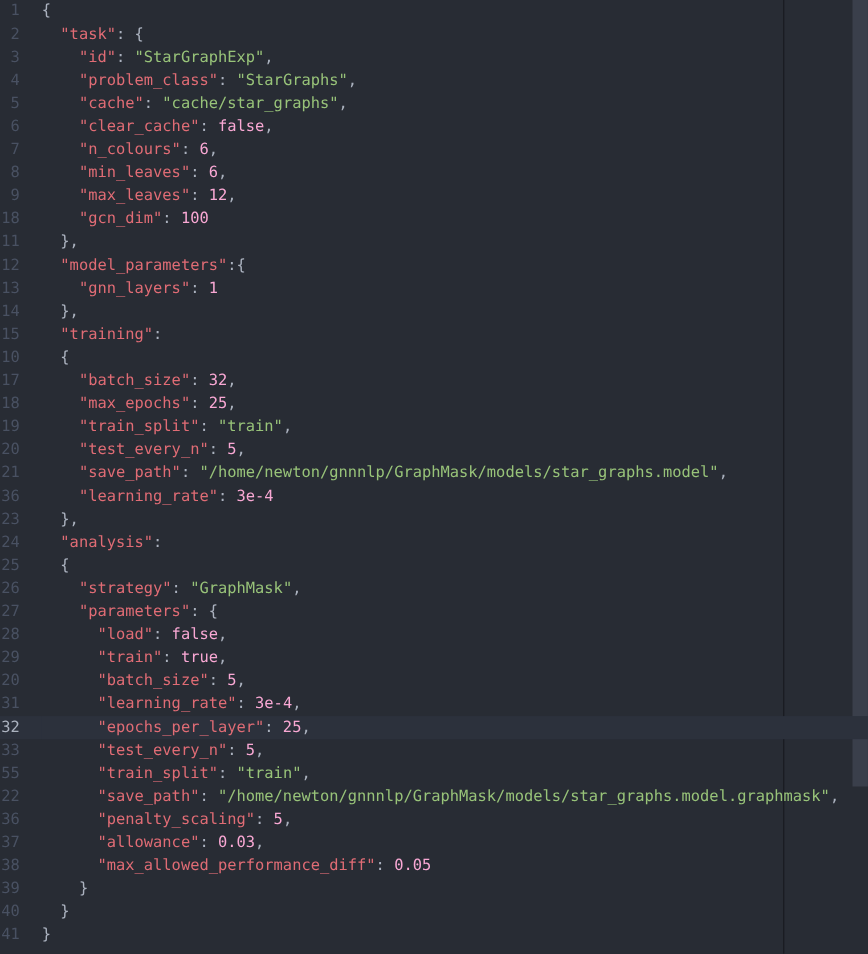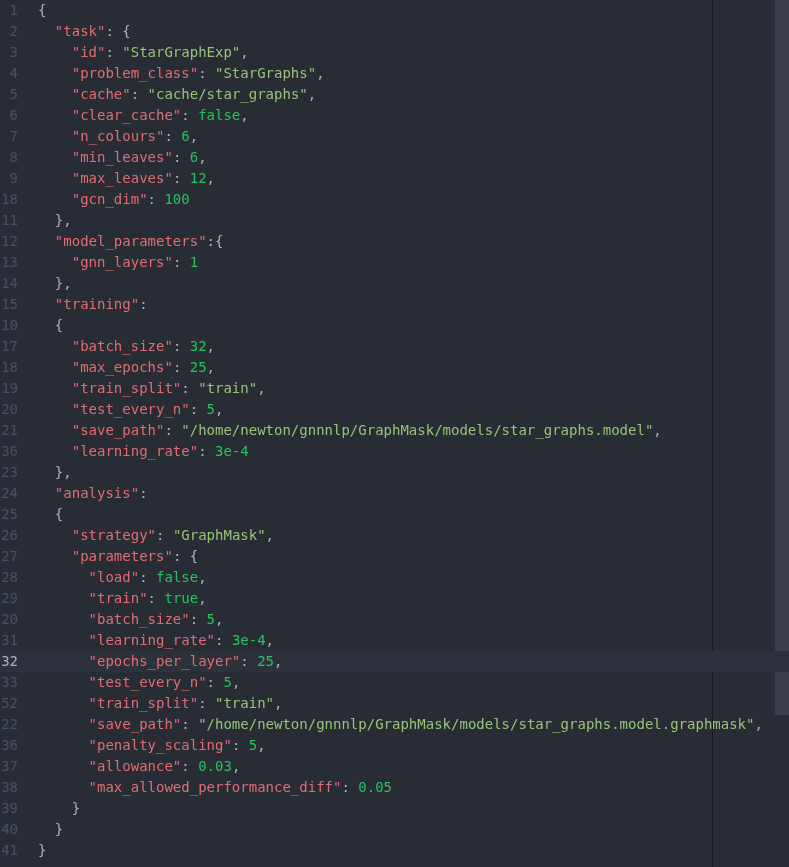--- a/index.html
+++ b/index.html
@@ -33,21 +33,21 @@
     padding-left: 16px;
     white-space: pre;
     position: relative;
   }
   .row { height: 21px; position: relative; }
   .row.hl {
     background: #2c313c;
   }
   .k { color: #e06c75; } 
   .s { color: #98c379; } 
-  .n { color: #22c55e; } 
+  .n { color: #f9a8d4; } 
   .p { color: #abb2bf; } 
   .scrollbar {
     position: absolute;
     right: 0;
     top: 0;
     width: 14px;
     height: 867px;
     background: #282c34;
   }
   .thumb-track {
@@ -111,21 +111,21 @@
       <div class="ln">24</div>
       <div class="ln">25</div>
       <div class="ln">26</div>
       <div class="ln">27</div>
       <div class="ln">28</div>
       <div class="ln">29</div>
       <div class="ln">20</div>
       <div class="ln">31</div>
       <div class="ln active">32</div>
       <div class="ln">33</div>
-      <div class="ln">52</div>
+      <div class="ln">55</div>
       <div class="ln">22</div>
       <div class="ln">36</div>
       <div class="ln">37</div>
       <div class="ln">38</div>
       <div class="ln">39</div>
       <div class="ln">40</div>
       <div class="ln">41</div>
     </div>
   <div class="code" id="code"><div class="row"><span class="p"></span><span class="p">{</span></div><div class="row"><span class="p">  </span><span class="k">"task"</span><span class="p">: {</span></div><div class="row"><span class="p">    </span><span class="k">"id"</span><span class="p">: </span><span class="s">"StarGraphExp"</span><span class="p">,</span></div><div class="row"><span class="p">    </span><span class="k">"problem_class"</span><span class="p">: </span><span class="s">"StarGraphs"</span><span class="p">,</span></div><div class="row"><span class="p">    </span><span class="k">"cache"</span><span class="p">: </span><span class="s">"cache/star_graphs"</span><span class="p">,</span></div><div class="row"><span class="p">    </span><span class="k">"clear_cache"</span><span class="p">: </span><span class="n">false</span><span class="p">,</span></div><div class="row"><span class="p">    </span><span class="k">"n_colours"</span><span class="p">: </span><span class="n">6</span><span class="p">,</span></div><div class="row"><span class="p">    </span><span class="k">"min_leaves"</span><span class="p">: </span><span class="n">6</span><span class="p">,</span></div><div class="row"><span class="p">    </span><span class="k">"max_leaves"</span><span class="p">: </span><span class="n">12</span><span class="p">,</span></div><div class="row"><span class="p">    </span><span class="k">"gcn_dim"</span><span class="p">: </span><span class="n">100</span></div><div class="row"><span class="p">  </span><span class="p">},</span></div><div class="row"><span class="p">  </span><span class="k">"model_parameters"</span><span class="p">:{</span></div><div class="row"><span class="p">    </span><span class="k">"gnn_layers"</span><span class="p">: </span><span class="n">1</span></div><div class="row"><span class="p">  </span><span class="p">},</span></div><div class="row"><span class="p">  </span><span class="k">"training"</span><span class="p">:</span></div><div class="row"><span class="p">  </span><span class="p">{</span></div><div class="row"><span class="p">    </span><span class="k">"batch_size"</span><span class="p">: </span><span class="n">32</span><span class="p">,</span></div><div class="row"><span class="p">    </span><span class="k">"max_epochs"</span><span class="p">: </span><span class="n">25</span><span class="p">,</span></div><div class="row"><span class="p">    </span><span class="k">"train_split"</span><span class="p">: </span><span class="s">"train"</span><span class="p">,</span></div><div class="row"><span class="p">    </span><span class="k">"test_every_n"</span><span class="p">: </span><span class="n">5</span><span class="p">,</span></div><div class="row"><span class="p">    </span><span class="k">"save_path"</span><span class="p">: </span><span class="s">"/home/newton/gnnnlp/GraphMask/models/star_graphs.model"</span><span class="p">,</span></div><div class="row"><span class="p">    </span><span class="k">"learning_rate"</span><span class="p">: </span><span class="n">3e-4</span></div><div class="row"><span class="p">  </span><span class="p">},</span></div><div class="row"><span class="p">  </span><span class="k">"analysis"</span><span class="p">:</span></div><div class="row"><span class="p">  </span><span class="p">{</span></div><div class="row"><span class="p">    </span><span class="k">"strategy"</span><span class="p">: </span><span class="s">"GraphMask"</span><span class="p">,</span></div><div class="row"><span class="p">    </span><span class="k">"parameters"</span><span class="p">: {</span></div><div class="row"><span class="p">      </span><span class="k">"load"</span><span class="p">: </span><span class="n">false</span><span class="p">,</span></div><div class="row"><span class="p">      </span><span class="k">"train"</span><span class="p">: </span><span class="n">true</span><span class="p">,</span></div><div class="row"><span class="p">      </span><span class="k">"batch_size"</span><span class="p">: </span><span class="n">5</span><span class="p">,</span></div><div class="row"><span class="p">      </span><span class="k">"learning_rate"</span><span class="p">: </span><span class="n">3e-4</span><span class="p">,</span></div><div class="row hl"><span class="p">      </span><span class="k">"epochs_per_layer"</span><span class="p">: </span><span class="n">25</span><span class="p">,</span></div><div class="row"><span class="p">      </span><span class="k">"test_every_n"</span><span class="p">: </span><span class="n">5</span><span class="p">,</span></div><div class="row"><span class="p">      </span><span class="k">"train_split"</span><span class="p">: </span><span class="s">"train"</span><span class="p">,</span></div><div class="row"><span class="p">      </span><span class="k">"save_path"</span><span class="p">: </span><span class="s">"/home/newton/gnnnlp/GraphMask/models/star_graphs.model.graphmask"</span><span class="p">,</span></div><div class="row"><span class="p">      </span><span class="k">"penalty_scaling"</span><span class="p">: </span><span class="n">5</span><span class="p">,</span></div><div class="row"><span class="p">      </span><span class="k">"allowance"</span><span class="p">: </span><span class="n">0.03</span><span class="p">,</span></div><div class="row"><span class="p">      </span><span class="k">"max_allowed_performance_diff"</span><span class="p">: </span><span class="n">0.05</span></div><div class="row"><span class="p">    </span><span class="p">}</span></div><div class="row"><span class="p">  </span><span class="p">}</span></div><div class="row"><span class="p"></span><span class="p">}</span></div></div>
 </div>

